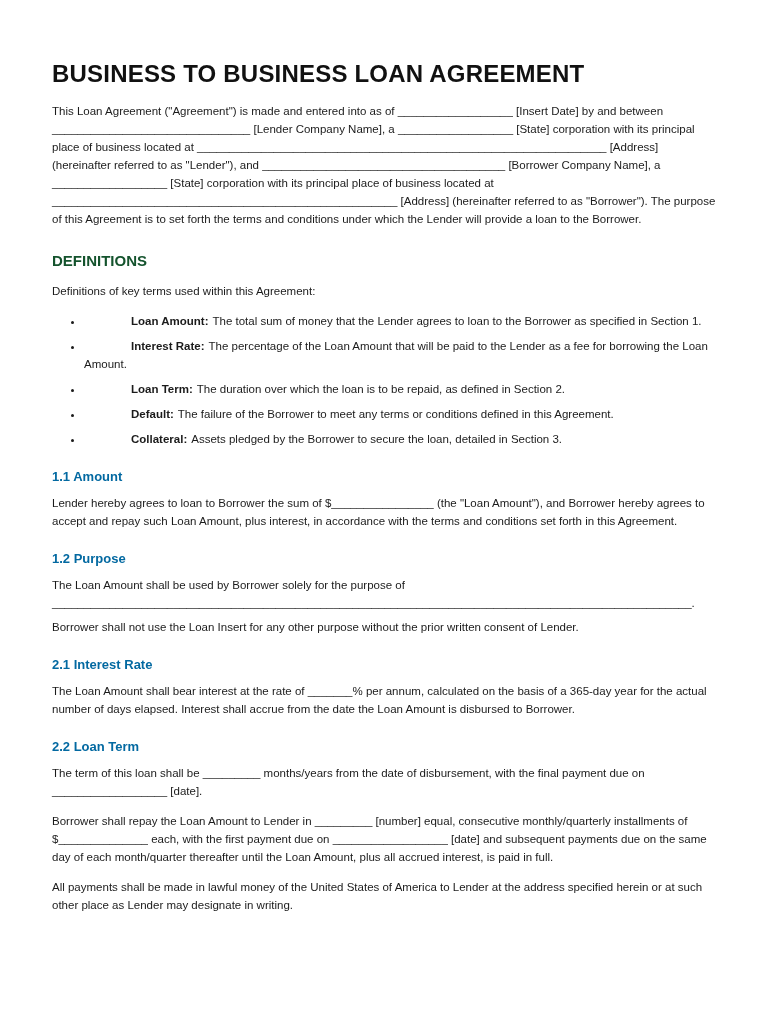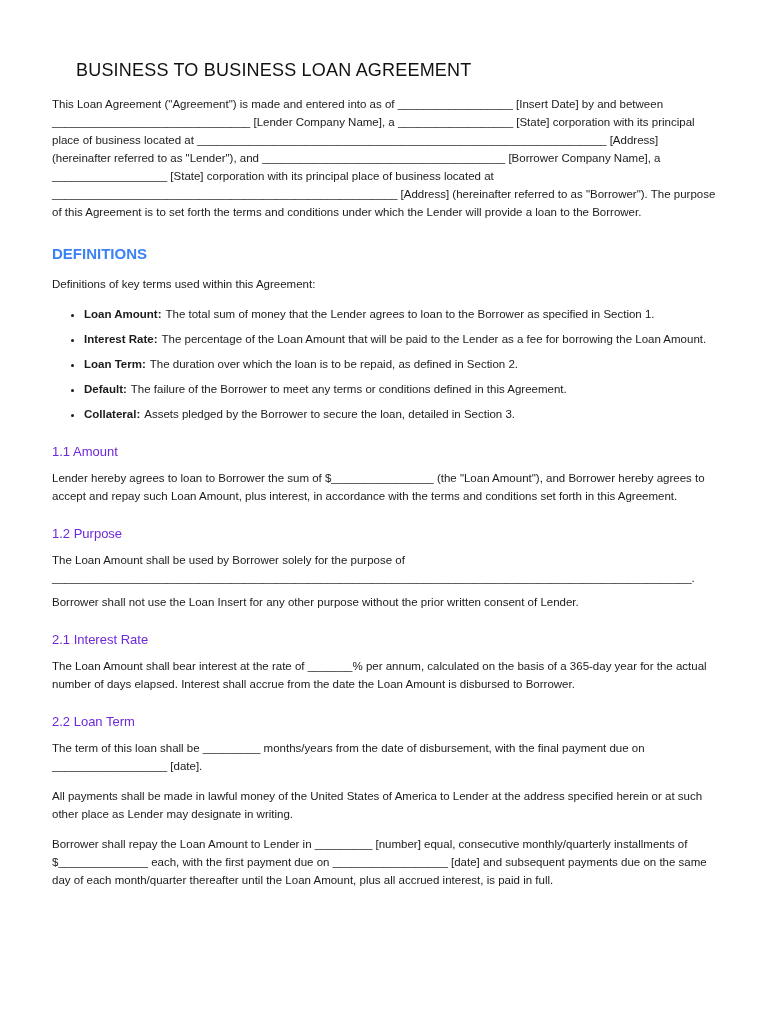--- a/index.html
+++ b/index.html
@@ -10,38 +10,37 @@
     font-family: "Liberation Sans", sans-serif;
     color: #1b1b1b;
   }
   .page {
     width: 770px;
     min-height: 1024px;
     background: #ffffff;
     padding: 60px 52px 40px 52px;
   }
   h1.doc-title {
-    font-size: 18px;
-    font-weight: normal;
+    font-size: 24px;
+    font-weight: bold;
     color: #111111;
     letter-spacing: 0.2px;
     margin-bottom: 14px;
-    margin-left: 24px;
   }
   h2.sec-heading {
     font-size: 15px;
     font-weight: bold;
-    color: #3b82f6;
+    color: #14532d;
     margin-top: 24px;
     margin-bottom: 13px;
   }
   h3.sub-heading {
     font-size: 13px;
-    font-weight: normal;
-    color: #6d28d9;
+    font-weight: bold;
+    color: #0369a1;
     margin-top: 21px;
     margin-bottom: 10px;
   }
   p.body-text {
     font-size: 11.5px;
     line-height: 18px;
     margin-bottom: 12px;
     overflow-wrap: break-word;
   }
   p.tight { margin-bottom: 6px; }
@@ -49,21 +48,21 @@
     list-style: disc;
     padding-left: 32px;
     margin: 0 0 14px 0;
   }
   ul.def-list li {
     font-size: 11.5px;
     line-height: 18px;
     margin-bottom: 7px;
     overflow-wrap: break-word;
   }
-  .term { font-weight: bold; margin-right: 4px; }
+  .term { font-weight: bold; margin-right: 4px; margin-left: 47px; }
   .blank-line {
     display: block;
     overflow-wrap: break-word;
   }
 </style>
 </head>
 <body>
 
 <div class="page">
 
@@ -103,16 +102,16 @@
   </p>
   <p class="body-text">Borrower shall not use the Loan Insert for any other purpose without the prior written consent of Lender.</p>
 
 
   <h3 class="sub-heading">2.1 Interest Rate</h3>
   <p class="body-text">The Loan Amount shall bear interest at the rate of _______% per annum, calculated on the basis of a 365-day year for the actual number of days elapsed. Interest shall accrue from the date the Loan Amount is disbursed to Borrower.</p>
 
   <h3 class="sub-heading">2.2 Loan Term</h3>
   <p class="body-text">The term of this loan shall be _________ months/years from the date of disbursement, with the final payment due on __________________ [date].</p>
 
+  <p class="body-text">Borrower shall repay the Loan Amount to Lender in _________ [number] equal, consecutive monthly/quarterly installments of $______________ each, with the first payment due on __________________ [date] and subsequent payments due on the same day of each month/quarter thereafter until the Loan Amount, plus all accrued interest, is paid in full.</p>
   <p class="body-text">All payments shall be made in lawful money of the United States of America to Lender at the address specified herein or at such other place as Lender may designate in writing.</p>
-  <p class="body-text">Borrower shall repay the Loan Amount to Lender in _________ [number] equal, consecutive monthly/quarterly installments of $______________ each, with the first payment due on __________________ [date] and subsequent payments due on the same day of each month/quarter thereafter until the Loan Amount, plus all accrued interest, is paid in full.</p>
 
 </div>
 
 </body></html>

